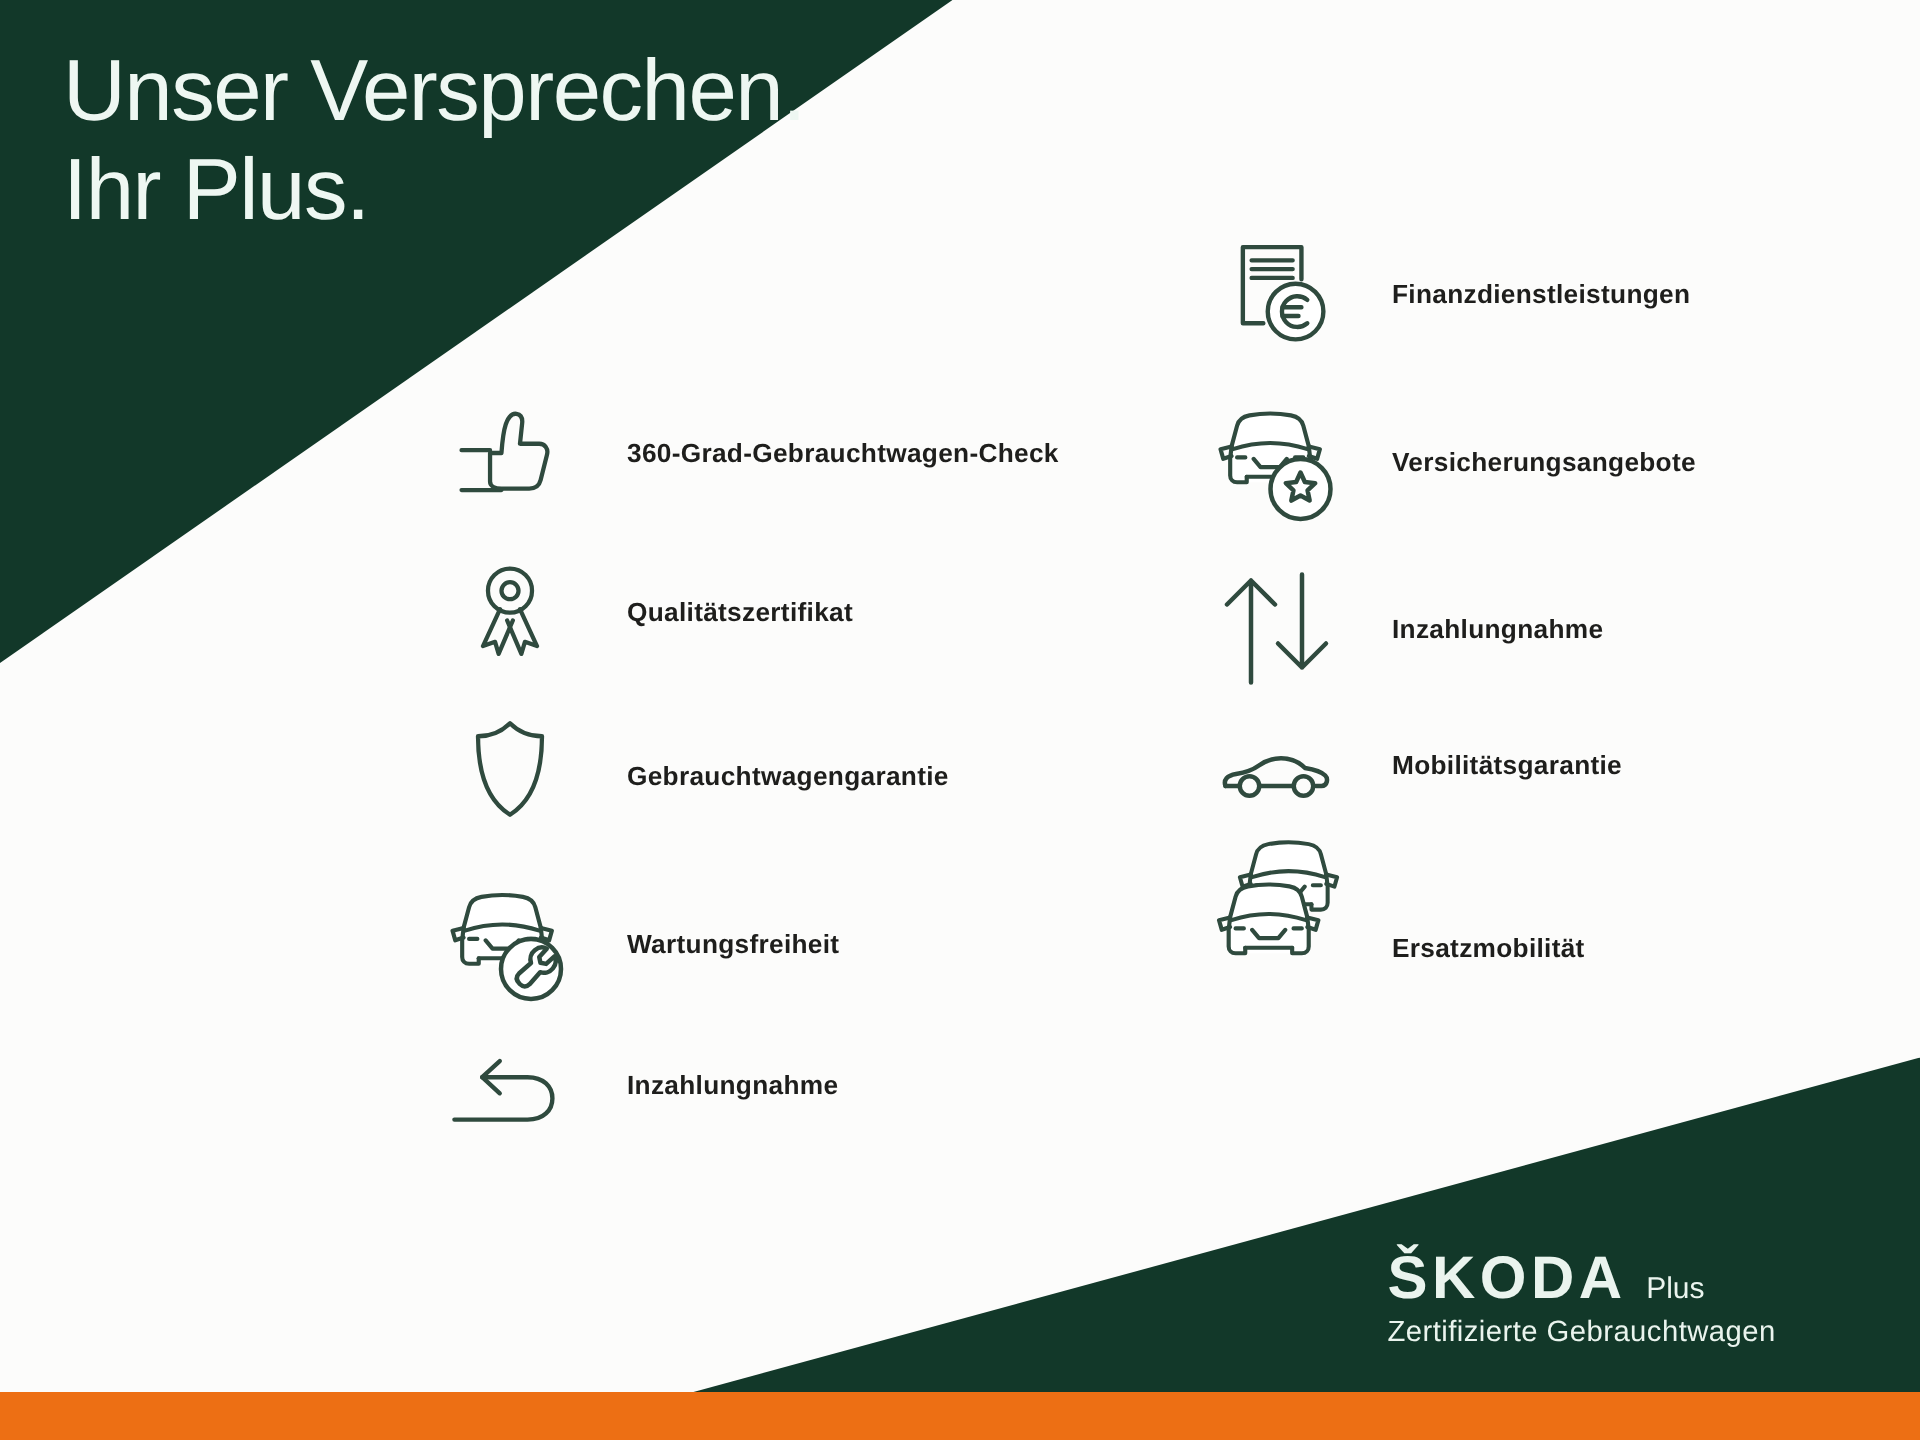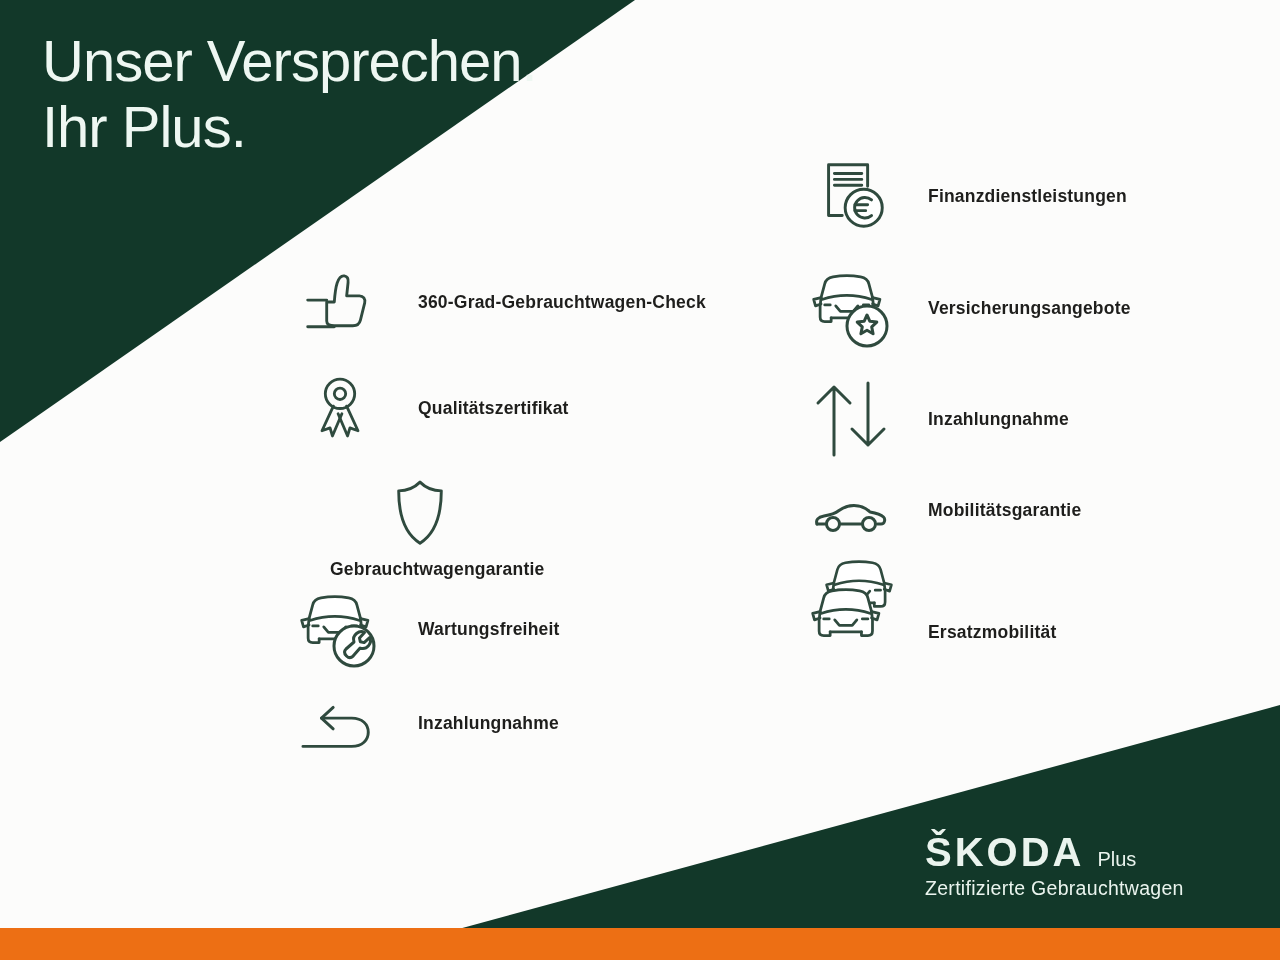--- a/index.html
+++ b/index.html
@@ -38,21 +38,21 @@
     flex:none;
   }
   .benefit .label{
     margin-left:34px;
     color:#1e1e1c;font-size:17.5px;font-weight:700;letter-spacing:.2px;
     white-space:nowrap;
   }
   .benefit.right .label{margin-left:32px;}
   svg.lineicon{stroke:#2f4a3e;fill:none;stroke-width:3;stroke-linecap:round;stroke-linejoin:round;}
   
-  .l1{left:296px;top:260px;} .l2{left:296px;top:366px;} .l3{left:296px;top:475px;flex-direction:column;}
+  .l1{left:296px;top:260px;} .l2{left:296px;top:366px;} .l3{left:296px;top:475px;}
   .l4{left:296px;top:587px;} .l5{left:296px;top:681px;}
   
   .r1{left:808px;top:154px;} .r2{left:808px;top:266px;} .r3{left:808px;top:377px;}
   .r4{left:808px;top:468px;} .r5{left:808px;top:551px;align-items:flex-end;}
   
   .logo{
     position:absolute;left:925px;top:832px;color:#eaf4ee;line-height:1;
   }
   .logo .row1{display:flex;align-items:baseline;gap:13px;}
   .logo .brand{font-size:40px;font-weight:700;letter-spacing:3px;}

